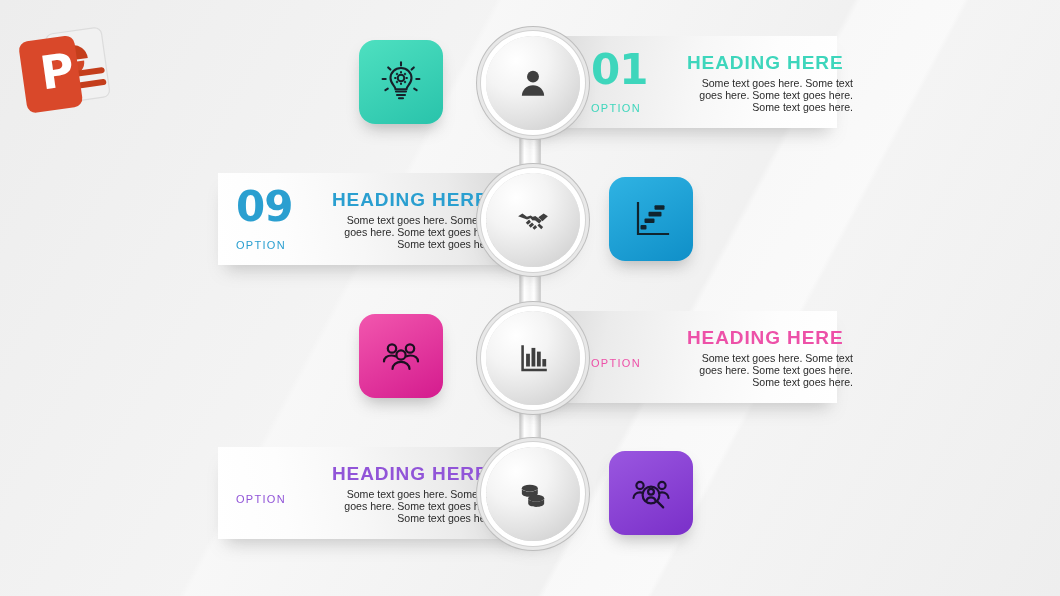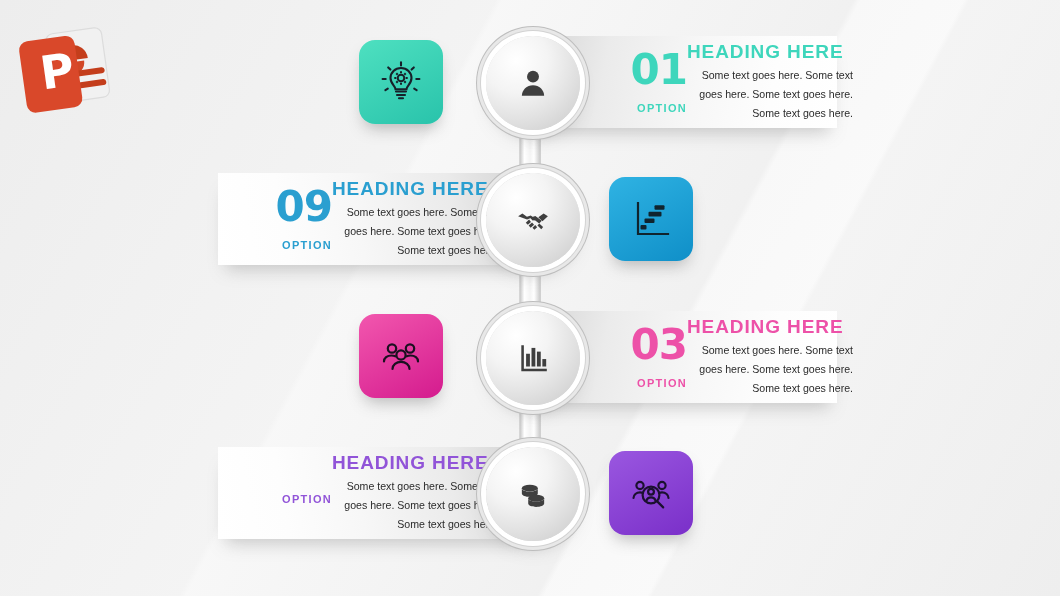--- a/index.html
+++ b/index.html
@@ -31,33 +31,33 @@
   }
   .banner.right{
     background:linear-gradient(100deg,#bfbfbf 0%,#d8d8d8 6%,#ebebeb 26%,#f7f7f7 55%,#fdfdfd 78%,#ffffff 100%);
   }
   .banner.left{
     background:linear-gradient(260deg,#bfbfbf 0%,#d8d8d8 6%,#ebebeb 26%,#f7f7f7 55%,#fdfdfd 78%,#ffffff 100%);
   }
   .banner-inner{
     position:absolute;top:0;bottom:0;display:flex;align-items:center;
   }
-  .num-block{width:96px;text-align:right;flex:0 0 96px;}
+  .num-block{width:96px;text-align:left;flex:0 0 96px;}
   .num{
     font-family:"DejaVu Sans",sans-serif;
     font-weight:bold;font-size:42px;line-height:40px;letter-spacing:-1px;
   }
-  .opt{font-size:11px;letter-spacing:1.3px;margin-top:12px;font-weight:bold;}
+  .opt{font-size:11px;letter-spacing:1.3px;margin-top:12px;font-weight:normal;}
   .txt-block{width:166px;flex:0 0 166px;}
   .heading{
     font-size:19px;font-weight:bold;letter-spacing:.9px;
     text-align:left;margin-bottom:3px;
   }
   .body-txt{
-    font-size:10.6px;line-height:19px;color:#2b2b2b;text-align:right;
+    font-size:10.6px;line-height:12px;color:#2b2b2b;text-align:right;
   }
   
   .tile{
     position:absolute;width:84px;height:84px;border-radius:16px;
     box-shadow:0 9px 16px -5px rgba(90,90,90,.4);
     display:flex;align-items:center;justify-content:center;
   }
   .tile svg{width:48px;height:48px;}
   
   .circ{
@@ -160,21 +160,20 @@
       <path d="M30 12.5l-4-2.6-5 3.4 3.9 3.9 1.8-1.7z"></path>
       <path d="M12.3 15.6l-3.1 2.9 1.9 2 3-2.7zM15.1 18.3l-3.2 2.9 1.9 2 3.2-2.8zM18.1 20.8l-2.6 2.4 1.8 1.9 2.6-2.3z"></path>
       <path d="M13.8 13.6l4.4-1.4 6.1 4.5-2.5 2.6-4.6-3.6-1.9.7z"></path>
       <path d="M20.2 21.2l1.7-1.8 3.6 3.3-1.7 1.9z"></path>
     </svg>
   </div>
 
   <div class="banner right" style="left:525px;top:311px;width:312px;">
     <div class="banner-inner" style="left:66px;">
       <div class="num-block">
-        <div class="num" style="color: rgb(237, 81, 168);">03</div>
         <div class="opt" style="color: rgb(237, 81, 168);">OPTION</div>
       </div>
       <div class="txt-block">
         <div class="heading" style="color: rgb(237, 81, 168);">HEADING HERE</div>
         <div class="body-txt">Some text goes here. Some text goes here. Some text goes here. Some text goes here.</div>
       </div>
     </div>
   </div>
   <div class="tile" style="left: 359px; top: 314px; background: linear-gradient(150deg, rgb(242, 87, 174) 0%, rgb(212, 27, 142) 100%);">
     <svg viewBox="0 0 48 48">

